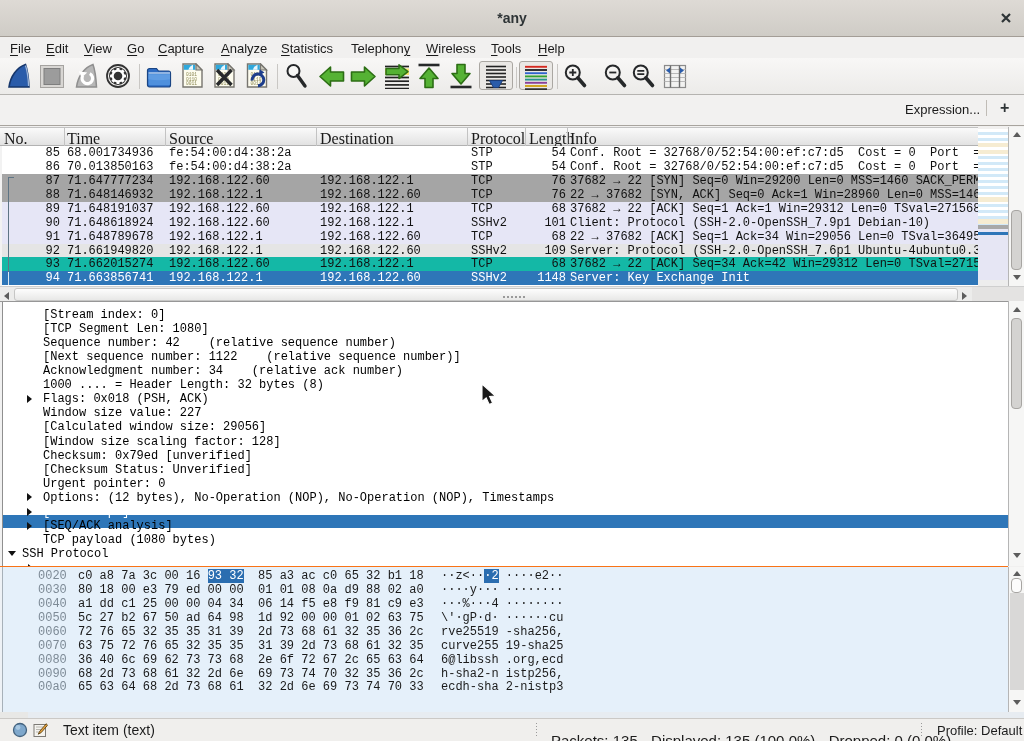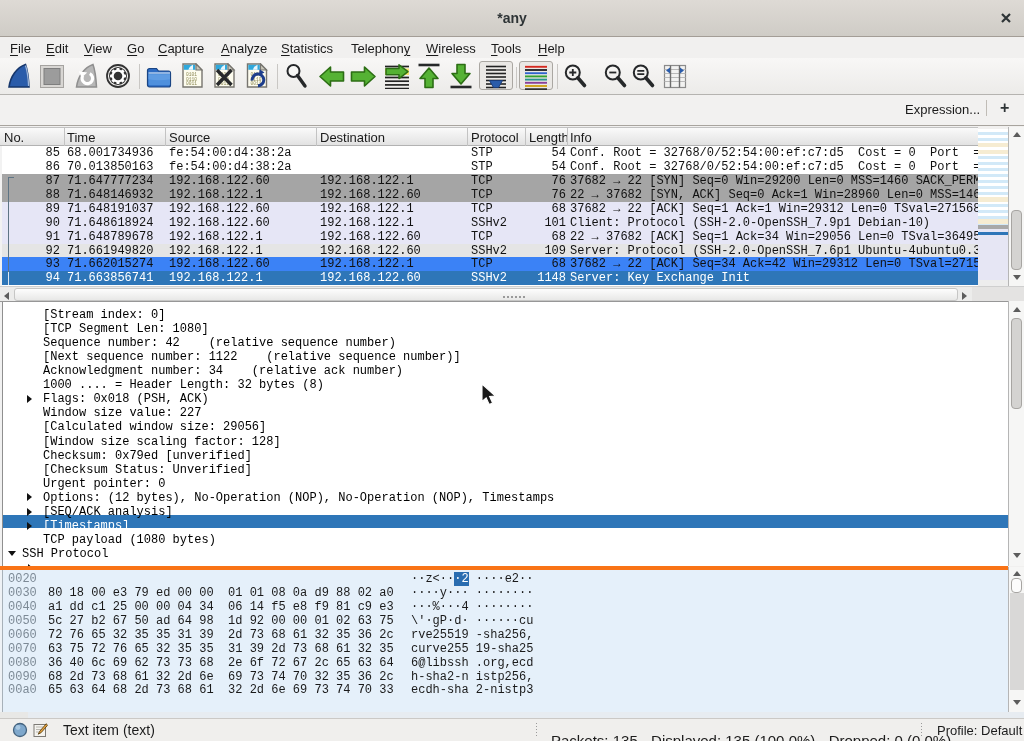--- a/index.html
+++ b/index.html
@@ -18,21 +18,21 @@
 .pressed{position:absolute;top:3px;width:34px;height:29px;background:#eae8e5;border:1px solid #aaa7a2;border-radius:3px;box-sizing:border-box;}
 
 #filterbar{left:0;top:95px;width:1024px;height:31px;background:#f2f1f0;border-bottom:1px solid #a8a49e;box-sizing:border-box;}
 #filterbox{position:absolute;left:3px;top:4px;width:894px;height:23px;background:#fff;border:1px solid #9c9890;border-radius:3px;box-sizing:border-box;overflow:hidden;}
 #filtergreen{position:absolute;left:19px;top:0;width:812px;height:21px;background:#c9f3c1;}
 #filtertext{position:absolute;left:23px;top:3px;font-size:13px;color:#111;}
 #exprtext{position:absolute;left:905px;top:7px;font-size:13px;color:#1a1a1a;}
 #plus{position:absolute;left:1000px;top:4px;font-size:16px;font-weight:bold;color:#2e3436;}
 
 #plheader{left:0;top:127px;width:978px;height:19px;background:linear-gradient(#fafafa,#e2e2e2);border-top:1px solid #c2c2c2;border-bottom:1px solid #b2b2b2;box-sizing:border-box;}
-.hcell{position:absolute;top:2px;font-size:13px;color:#1a1a1a;white-space:pre;}
+.hcell{position:absolute;top:2px;font-size:16px;color:#1a1a1a;white-space:pre;font-family:Liberation Serif, serif;}
 .hline{position:absolute;top:0;width:1px;height:18px;background:#c3c3c3;}
 .prow{position:absolute;left:0;width:978px;height:14px;font-size:12px;white-space:pre;overflow:hidden;}
 .prow span{position:absolute;top:0px;}
 .c-no{left:0;width:60px;text-align:right;}
 .c-time{left:67px;}
 .c-src{left:169px;}
 .c-dst{left:320px;}
 .c-proto{left:471px;}
 .c-len{left:500px;width:66px;text-align:right;}
 .c-info{left:570px;}
@@ -42,21 +42,21 @@
 .a-up{border-left:4px solid transparent;border-right:4px solid transparent;border-bottom:5px solid #5c5c5c;}
 .a-dn{border-left:4px solid transparent;border-right:4px solid transparent;border-top:5px solid #5c5c5c;}
 .handle{position:absolute;left:2px;width:11px;background:#d4d3d1;border:1px solid #a7a5a2;border-radius:4px;box-sizing:border-box;}
 
 #details{left:0;top:301px;width:1008px;height:265px;background:#fff;overflow:hidden;border-top:1px solid #979797;box-sizing:border-box;}
 .dline{position:relative;height:14.1px;font-size:12px;color:#000;white-space:pre;}
 .dline .txt{position:absolute;left:43px;top:0.7px;}
 .dline .tri{position:absolute;left:27px;top:3.2px;width:0;height:0;border-top:4px solid transparent;border-bottom:4px solid transparent;border-left:5px solid #111;}
 #dsel{position:absolute;left:0;top:212.5px;width:1008px;height:13.9px;background:#2e76b8;}
 
-#hexpane{left:0;top:566px;width:1008px;height:146px;background:#e5f0fa;border-top:4px solid #f97316;box-sizing:border-box;}
+#hexpane{left:0;top:566px;width:1008px;height:146px;background:#e5f0fa;border-top:1px solid #f97316;box-sizing:border-box;padding-left:30px;}
 .hrow{position:relative;height:13.9px;font-size:12px;white-space:pre;}
 .hrow b{font-weight:normal;background:#2a6db0;color:#fff;}
 .off{position:absolute;left:8px;top:0.6px;color:#7d8a96;}
 .hx{position:absolute;left:48px;top:0.6px;color:#1a1a1a;}
 .asc{position:absolute;left:411px;top:0.6px;color:#1a1a1a;}
 
 #statusbar{left:0;top:718px;width:1024px;height:23px;background:#f0efed;border-top:1px solid #cbc9c6;box-sizing:border-box;font-size:13px;color:#1c1c1c;}
 .dotsep{position:absolute;top:4px;width:1px;height:14px;background:repeating-linear-gradient(#9a9a9a 0 1px,transparent 1px 3px);}
 </style></head>
 <body>
@@ -281,21 +281,21 @@
 </div>
 <div class="abs" id="plrows" style="left:0;top:146px;width:978px;height:140px;background:#fff;color:#111">
 <div class="prow mono" style="top:0.2px;background:#fff"><span class="c-no">85</span><span class="c-time">68.001734936</span><span class="c-src">fe:54:00:d4:38:2a</span><span class="c-proto">STP</span><span class="c-len">54</span><span class="c-info">Conf. Root = 32768/0/52:54:00:ef:c7:d5  Cost = 0  Port  = 0x8001</span></div>
 <div class="prow mono" style="top:14.1px;background:#fff"><span class="c-no">86</span><span class="c-time">70.013850163</span><span class="c-src">fe:54:00:d4:38:2a</span><span class="c-proto">STP</span><span class="c-len">54</span><span class="c-info">Conf. Root = 32768/0/52:54:00:ef:c7:d5  Cost = 0  Port  = 0x8001</span></div>
 <div class="prow mono" style="top:28px;background:#a5a5a5"><span class="c-no">87</span><span class="c-time">71.647777234</span><span class="c-src">192.168.122.60</span><span class="c-dst">192.168.122.1</span><span class="c-proto">TCP</span><span class="c-len">76</span><span class="c-info">37682 → 22 [SYN] Seq=0 Win=29200 Len=0 MSS=1460 SACK_PERM=1 TSval=2715681863 TSecr=0 WS=128</span></div>
 <div class="prow mono" style="top:41.9px;background:#a5a5a5"><span class="c-no">88</span><span class="c-time">71.648146932</span><span class="c-src">192.168.122.1</span><span class="c-dst">192.168.122.60</span><span class="c-proto">TCP</span><span class="c-len">76</span><span class="c-info">22 → 37682 [SYN, ACK] Seq=0 Ack=1 Win=28960 Len=0 MSS=1460 SACK_PERM=1 TSval=3649599438 TSecr=271</span></div>
 <div class="prow mono" style="top:55.8px;background:#e6e6f6"><span class="c-no">89</span><span class="c-time">71.648191037</span><span class="c-src">192.168.122.60</span><span class="c-dst">192.168.122.1</span><span class="c-proto">TCP</span><span class="c-len">68</span><span class="c-info">37682 → 22 [ACK] Seq=1 Ack=1 Win=29312 Len=0 TSval=2715681863 TSecr=3649599438</span></div>
 <div class="prow mono" style="top:69.7px;background:#e6e6f6"><span class="c-no">90</span><span class="c-time">71.648618924</span><span class="c-src">192.168.122.60</span><span class="c-dst">192.168.122.1</span><span class="c-proto">SSHv2</span><span class="c-len">101</span><span class="c-info">Client: Protocol (SSH-2.0-OpenSSH_7.9p1 Debian-10)</span></div>
 <div class="prow mono" style="top:83.6px;background:#e6e6f6"><span class="c-no">91</span><span class="c-time">71.648789678</span><span class="c-src">192.168.122.1</span><span class="c-dst">192.168.122.60</span><span class="c-proto">TCP</span><span class="c-len">68</span><span class="c-info">22 → 37682 [ACK] Seq=1 Ack=34 Win=29056 Len=0 TSval=3649599439 TSecr=2715681863</span></div>
 <div class="prow mono" style="top:97.5px;background:#e5e5e5"><span class="c-no">92</span><span class="c-time">71.661949820</span><span class="c-src">192.168.122.1</span><span class="c-dst">192.168.122.60</span><span class="c-proto">SSHv2</span><span class="c-len">109</span><span class="c-info">Server: Protocol (SSH-2.0-OpenSSH_7.6p1 Ubuntu-4ubuntu0.3)</span></div>
-<div class="prow mono" style="top:111.4px;background:#3b82f6"><span class="c-no">93</span><span class="c-time">71.662015274</span><span class="c-src">192.168.122.60</span><span class="c-dst">192.168.122.1</span><span class="c-proto">TCP</span><span class="c-len">68</span><span class="c-info">37682 → 22 [ACK] Seq=34 Ack=42 Win=29312 Len=0 TSval=2715681877 TSecr=3649599439</span></div>
+<div class="prow mono" style="top:111.4px;background:#14b8a6"><span class="c-no">93</span><span class="c-time">71.662015274</span><span class="c-src">192.168.122.60</span><span class="c-dst">192.168.122.1</span><span class="c-proto">TCP</span><span class="c-len">68</span><span class="c-info">37682 → 22 [ACK] Seq=34 Ack=42 Win=29312 Len=0 TSval=2715681877 TSecr=3649599439</span></div>
 <div class="prow mono" style="top:125.3px;background:#2e76b8;color:#fff;height:14.2px"><span class="c-no">94</span><span class="c-time">71.663856741</span><span class="c-src">192.168.122.1</span><span class="c-dst">192.168.122.60</span><span class="c-proto">SSHv2</span><span class="c-len">1148</span><span class="c-info">Server: Key Exchange Init</span></div>
 <div style="position:absolute;left:8px;top:31px;width:1px;height:95px;background:#5e7484"></div>
 <div style="position:absolute;left:8px;top:31px;width:6px;height:1px;background:#5e7484"></div>
 <div style="position:absolute;left:8px;top:126px;width:1px;height:13px;background:#dce8f2"></div>
 <div style="position:absolute;left:0;top:0;width:2px;height:140px;background:#f2f2f2"></div>
 </div>
 
 <div class="abs" id="minimap" style="left:978px;top:129px;width:30px;height:157px;background:#fff">
   <div class="abs" style="left:0;top:0;width:30px;height:96px;background:repeating-linear-gradient(#fff 0 3px,#d2e9f8 3px 6px)"></div>
   <div class="abs" style="left:0;top:14px;width:30px;height:4px;background:#f6ecd2"></div>
@@ -333,38 +333,38 @@
 <div class="dline mono"><span class="txt">Acknowledgment number: 34    (relative ack number)</span></div>
 <div class="dline mono"><span class="txt">1000 .... = Header Length: 32 bytes (8)</span></div>
 <div class="dline mono"><span class="tri"></span><span class="txt">Flags: 0x018 (PSH, ACK)</span></div>
 <div class="dline mono"><span class="txt">Window size value: 227</span></div>
 <div class="dline mono"><span class="txt">[Calculated window size: 29056]</span></div>
 <div class="dline mono"><span class="txt">[Window size scaling factor: 128]</span></div>
 <div class="dline mono"><span class="txt">Checksum: 0x79ed [unverified]</span></div>
 <div class="dline mono"><span class="txt">[Checksum Status: Unverified]</span></div>
 <div class="dline mono"><span class="txt">Urgent pointer: 0</span></div>
 <div class="dline mono"><span class="tri"></span><span class="txt">Options: (12 bytes), No-Operation (NOP), No-Operation (NOP), Timestamps</span></div>
+<div class="dline mono" style="color:#fff"><span class="tri"></span><span class="txt">[Timestamps]</span></div>
 <div class="dline mono"><span class="tri"></span><span class="txt">[SEQ/ACK analysis]</span></div>
-<div class="dline mono" style="color:#fff"><span class="tri"></span><span class="txt">[Timestamps]</span></div>
 <div class="dline mono"><span class="txt">TCP payload (1080 bytes)</span></div>
 <div class="dline mono"><span class="tri" style="left:8px;border-left:4px solid transparent;border-right:4px solid transparent;border-top:5px solid #111;border-bottom:none;top:4.5px"></span><span class="txt" style="left:22px">SSH Protocol</span></div>
 <div class="dline mono"><span class="tri" style="left:28px"></span></div>
 </div>
 </div>
 
 <div class="abs sbcol" style="left:1008px;top:301px;width:16px;height:265px;">
   <div class="arrow a-up" style="top:6px"></div>
   <div class="handle" style="top:17px;height:91px"></div>
   <div class="arrow a-dn" style="top:252px"></div>
 </div>
 
 <div class="abs" id="hexpane">
 <div style="position:absolute;left:0;top:0;width:2px;height:145px;background:#eef2f6;border-right:1px solid #a7b1b9;box-sizing:content-box"></div>
 <div style="position:relative;margin-top:1.7px">
-<div class="hrow"><span class="off mono">0020</span><span class="asc mono">··z&lt;··<b>·2</b> ····e2··</span></div>
+<div class="hrow"><span class="off mono">0020</span><span class="hx mono">c0 a8 7a 3c 00 16 <b>93 32</b>  85 a3 ac c0 65 32 b1 18</span><span class="asc mono">··z&lt;··<b>·2</b> ····e2··</span></div>
 <div class="hrow"><span class="off mono">0030</span><span class="hx mono">80 18 00 e3 79 ed 00 00  01 01 08 0a d9 88 02 a0</span><span class="asc mono">····y··· ········</span></div>
 <div class="hrow"><span class="off mono">0040</span><span class="hx mono">a1 dd c1 25 00 00 04 34  06 14 f5 e8 f9 81 c9 e3</span><span class="asc mono">···%···4 ········</span></div>
 <div class="hrow"><span class="off mono">0050</span><span class="hx mono">5c 27 b2 67 50 ad 64 98  1d 92 00 00 01 02 63 75</span><span class="asc mono">\'·gP·d· ······cu</span></div>
 <div class="hrow"><span class="off mono">0060</span><span class="hx mono">72 76 65 32 35 35 31 39  2d 73 68 61 32 35 36 2c</span><span class="asc mono">rve25519 -sha256,</span></div>
 <div class="hrow"><span class="off mono">0070</span><span class="hx mono">63 75 72 76 65 32 35 35  31 39 2d 73 68 61 32 35</span><span class="asc mono">curve255 19-sha25</span></div>
 <div class="hrow"><span class="off mono">0080</span><span class="hx mono">36 40 6c 69 62 73 73 68  2e 6f 72 67 2c 65 63 64</span><span class="asc mono">6@libssh .org,ecd</span></div>
 <div class="hrow"><span class="off mono">0090</span><span class="hx mono">68 2d 73 68 61 32 2d 6e  69 73 74 70 32 35 36 2c</span><span class="asc mono">h-sha2-n istp256,</span></div>
 <div class="hrow"><span class="off mono">00a0</span><span class="hx mono">65 63 64 68 2d 73 68 61  32 2d 6e 69 73 74 70 33</span><span class="asc mono">ecdh-sha 2-nistp3</span></div>
 </div>
 </div>

